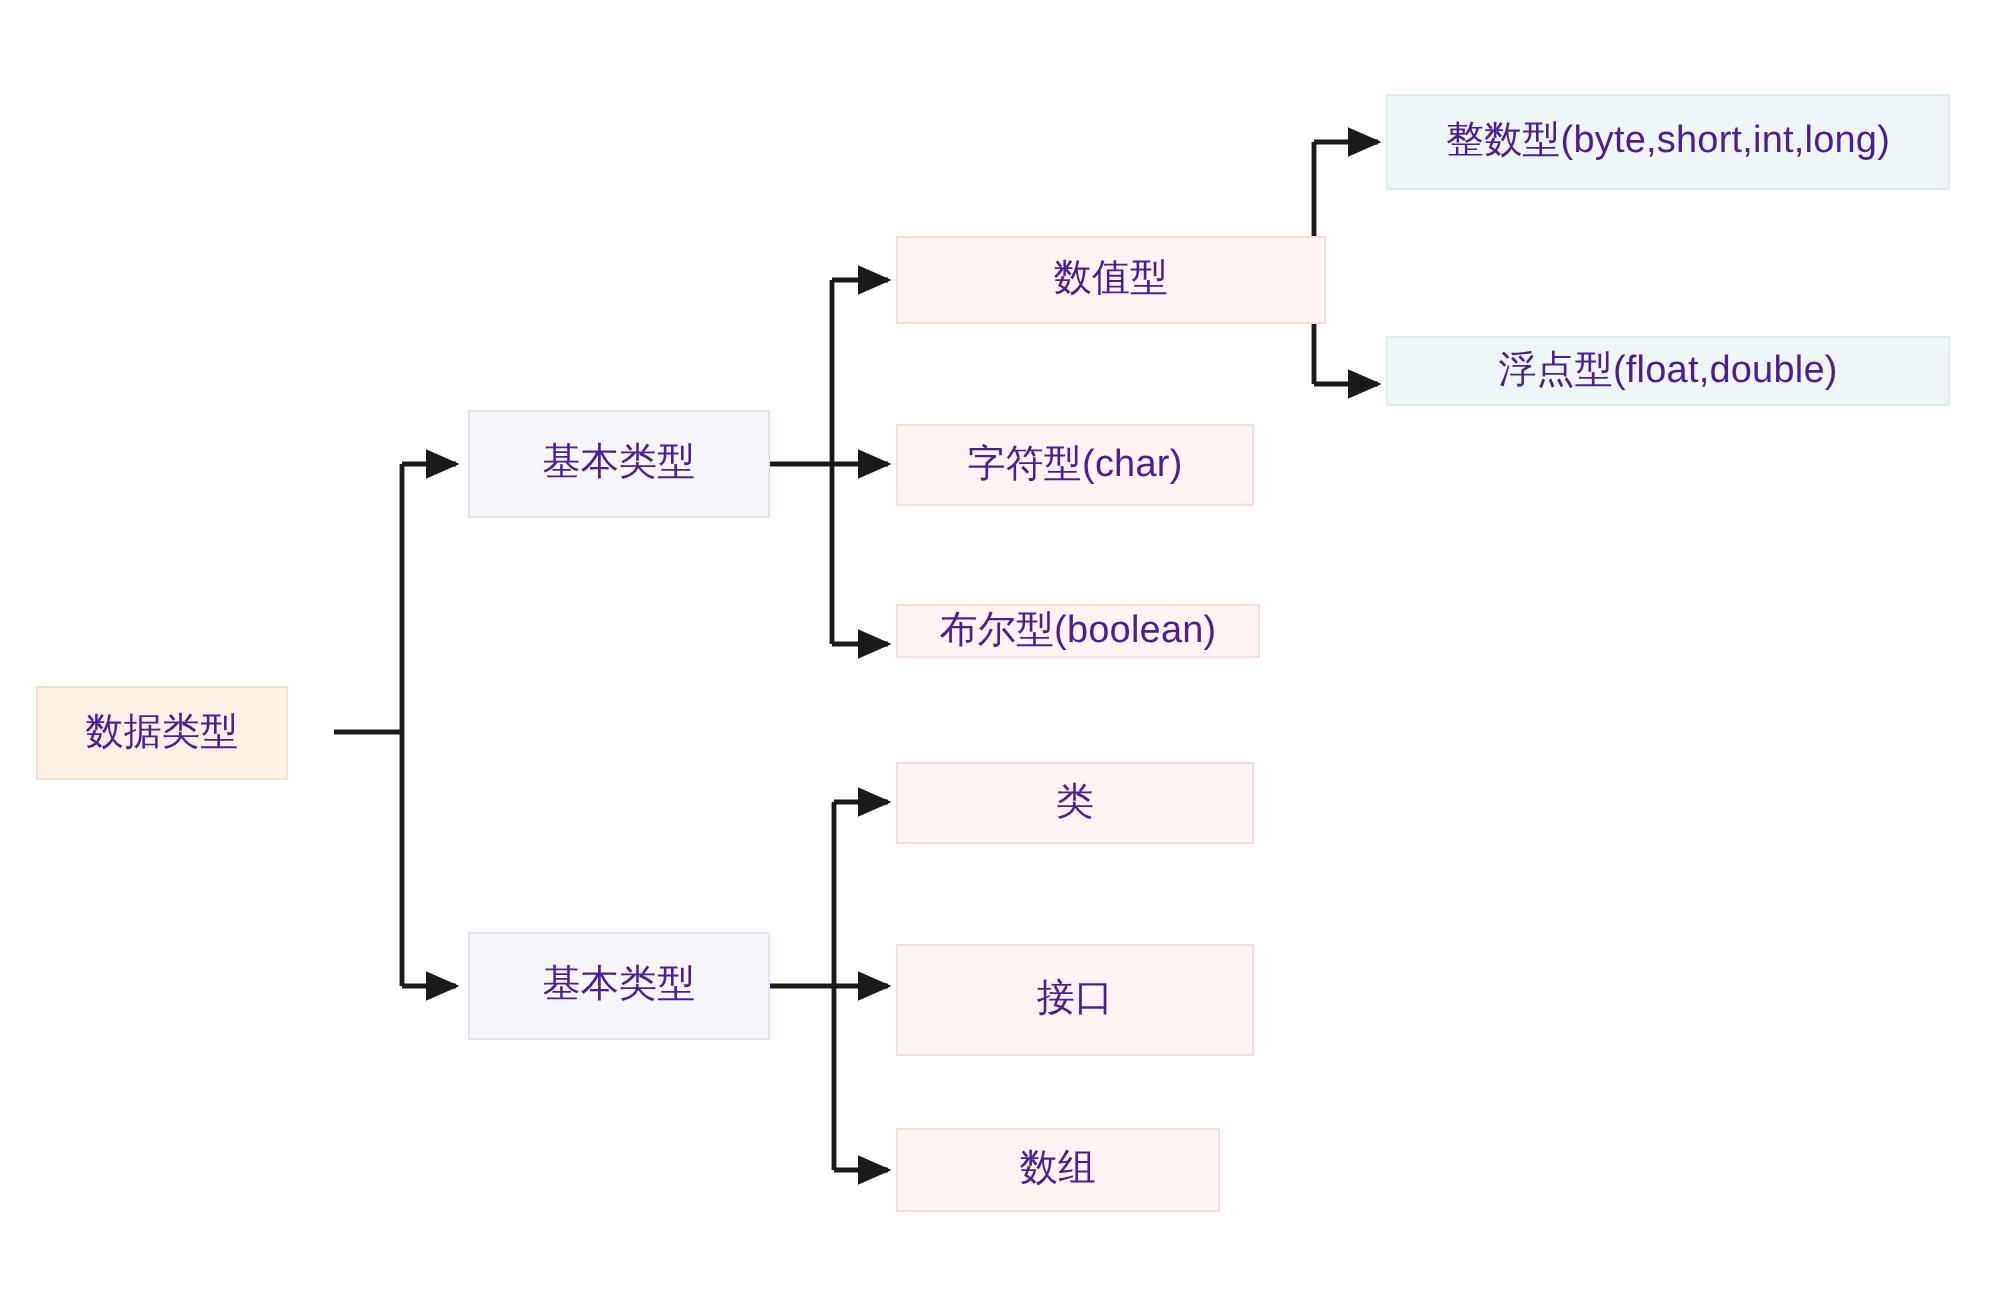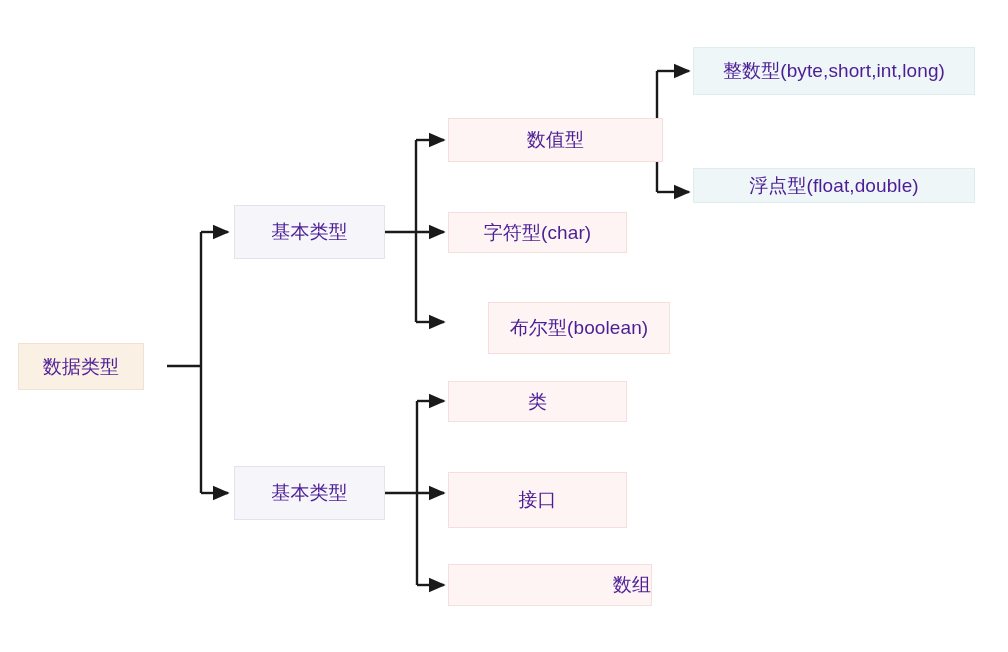--- a/index.html
+++ b/index.html
@@ -104,37 +104,37 @@
   </div>
 
   <div class="node n-pink" style="left:448px; top:118px; width:215px; height:44px;">
     <span>数值型</span>
   </div>
 
   <div class="node n-pink" style="left:448px; top:212px; width:179px; height:41px;">
     <span>字符型(char)</span>
   </div>
 
-  <div class="node n-pink" style="left:448px; top:302px; width:182px; height:52px;margin-left:40px;">
+  <div class="node n-pink" style="left:448px; top:302px; width:182px; height:27px;">
     <span>布尔型(boolean)</span>
   </div>
 
   <div class="node n-cyan" style="left:693px; top:47px; width:282px; height:48px;">
     <span>整数型(byte,short,int,long)</span>
   </div>
 
   <div class="node n-cyan" style="left:693px; top:168px; width:282px; height:35px;justify-content:center;">
     <span>浮点型(float,double)</span>
   </div>
 
   <div class="node n-pink" style="left:448px; top:381px; width:179px; height:41px;">
     <span>类</span>
   </div>
 
   <div class="node n-pink" style="left:448px; top:472px; width:179px; height:56px;">
     <span>接口</span>
   </div>
 
-  <div class="node n-pink" style="left:448px; top:564px; width:204px; height:42px;justify-content:flex-end;">
+  <div class="node n-pink" style="left:448px; top:564px; width:162px; height:42px;">
     <span>数组</span>
   </div>
 
 </div>
 
 </body></html>

